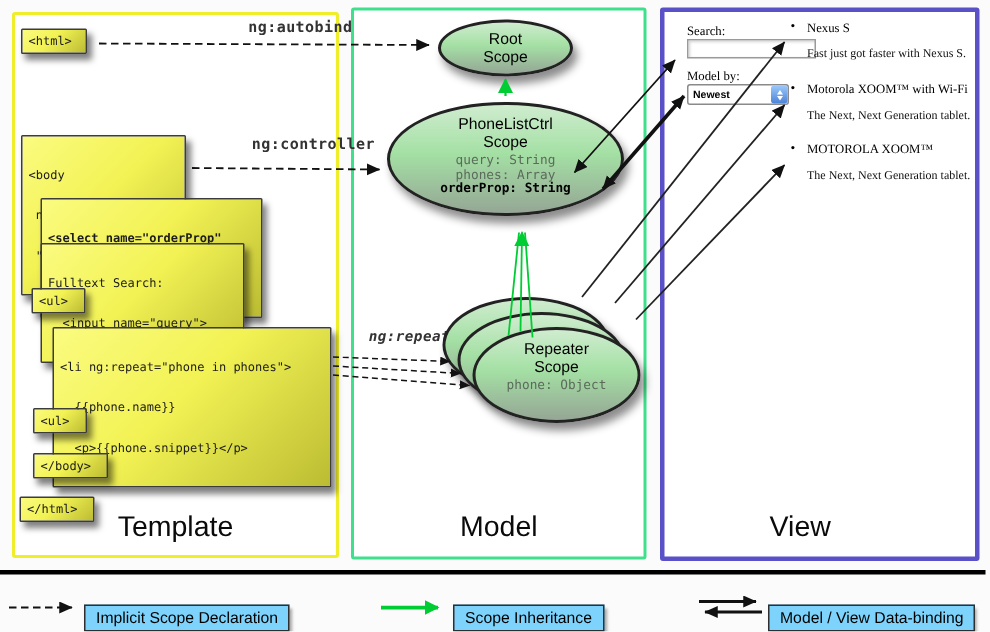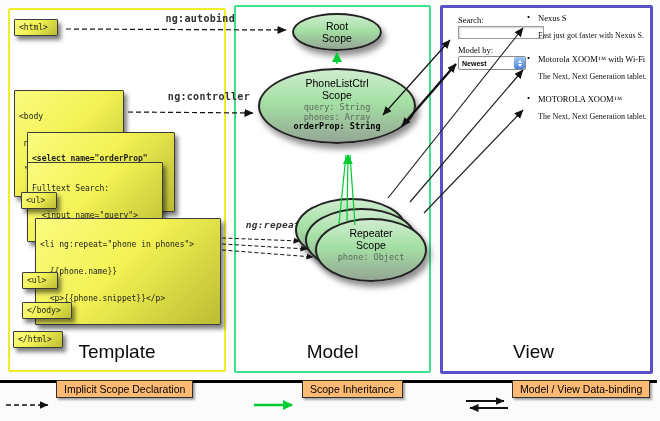--- a/index.html
+++ b/index.html
@@ -46,21 +46,21 @@
   .tri-down{width:0;height:0;border-left:2.5px solid transparent;border-right:2.5px solid transparent;
     border-top:3px solid #fff;}
 
   .view-item{position:absolute;z-index:3;left:538px;width:130px;white-space:nowrap;
     font-family:"Liberation Serif",serif;color:#000;}
   .vi-title{position:relative;font-size:8.5px;}
   .vi-bullet{position:absolute;left:-11px;top:-1px;font-size:9px;}
   .vi-desc{font-size:8px;margin-top:8px;color:#111;}
 
   .rule{position:absolute;left:0;top:380px;width:657px;height:3px;background:#000;z-index:2;}
-  .legend-box{position:absolute;top:380px;z-index:3;background:#fdba74;border:1px solid #2f2f2f;
+  .legend-box{position:absolute;top:403px;z-index:3;background:#7dd3fc;border:1px solid #2f2f2f;
     box-shadow:1.5px 2px 2px rgba(0,0,0,0.35);font:10.5px "Liberation Sans",sans-serif;
     color:#000;padding:2px 7px;white-space:nowrap;}
 </style>
 </head>
 <body>
 
 <div class="canvas">
 
   <div class="panel template"></div>
   <div class="panel model"></div>

